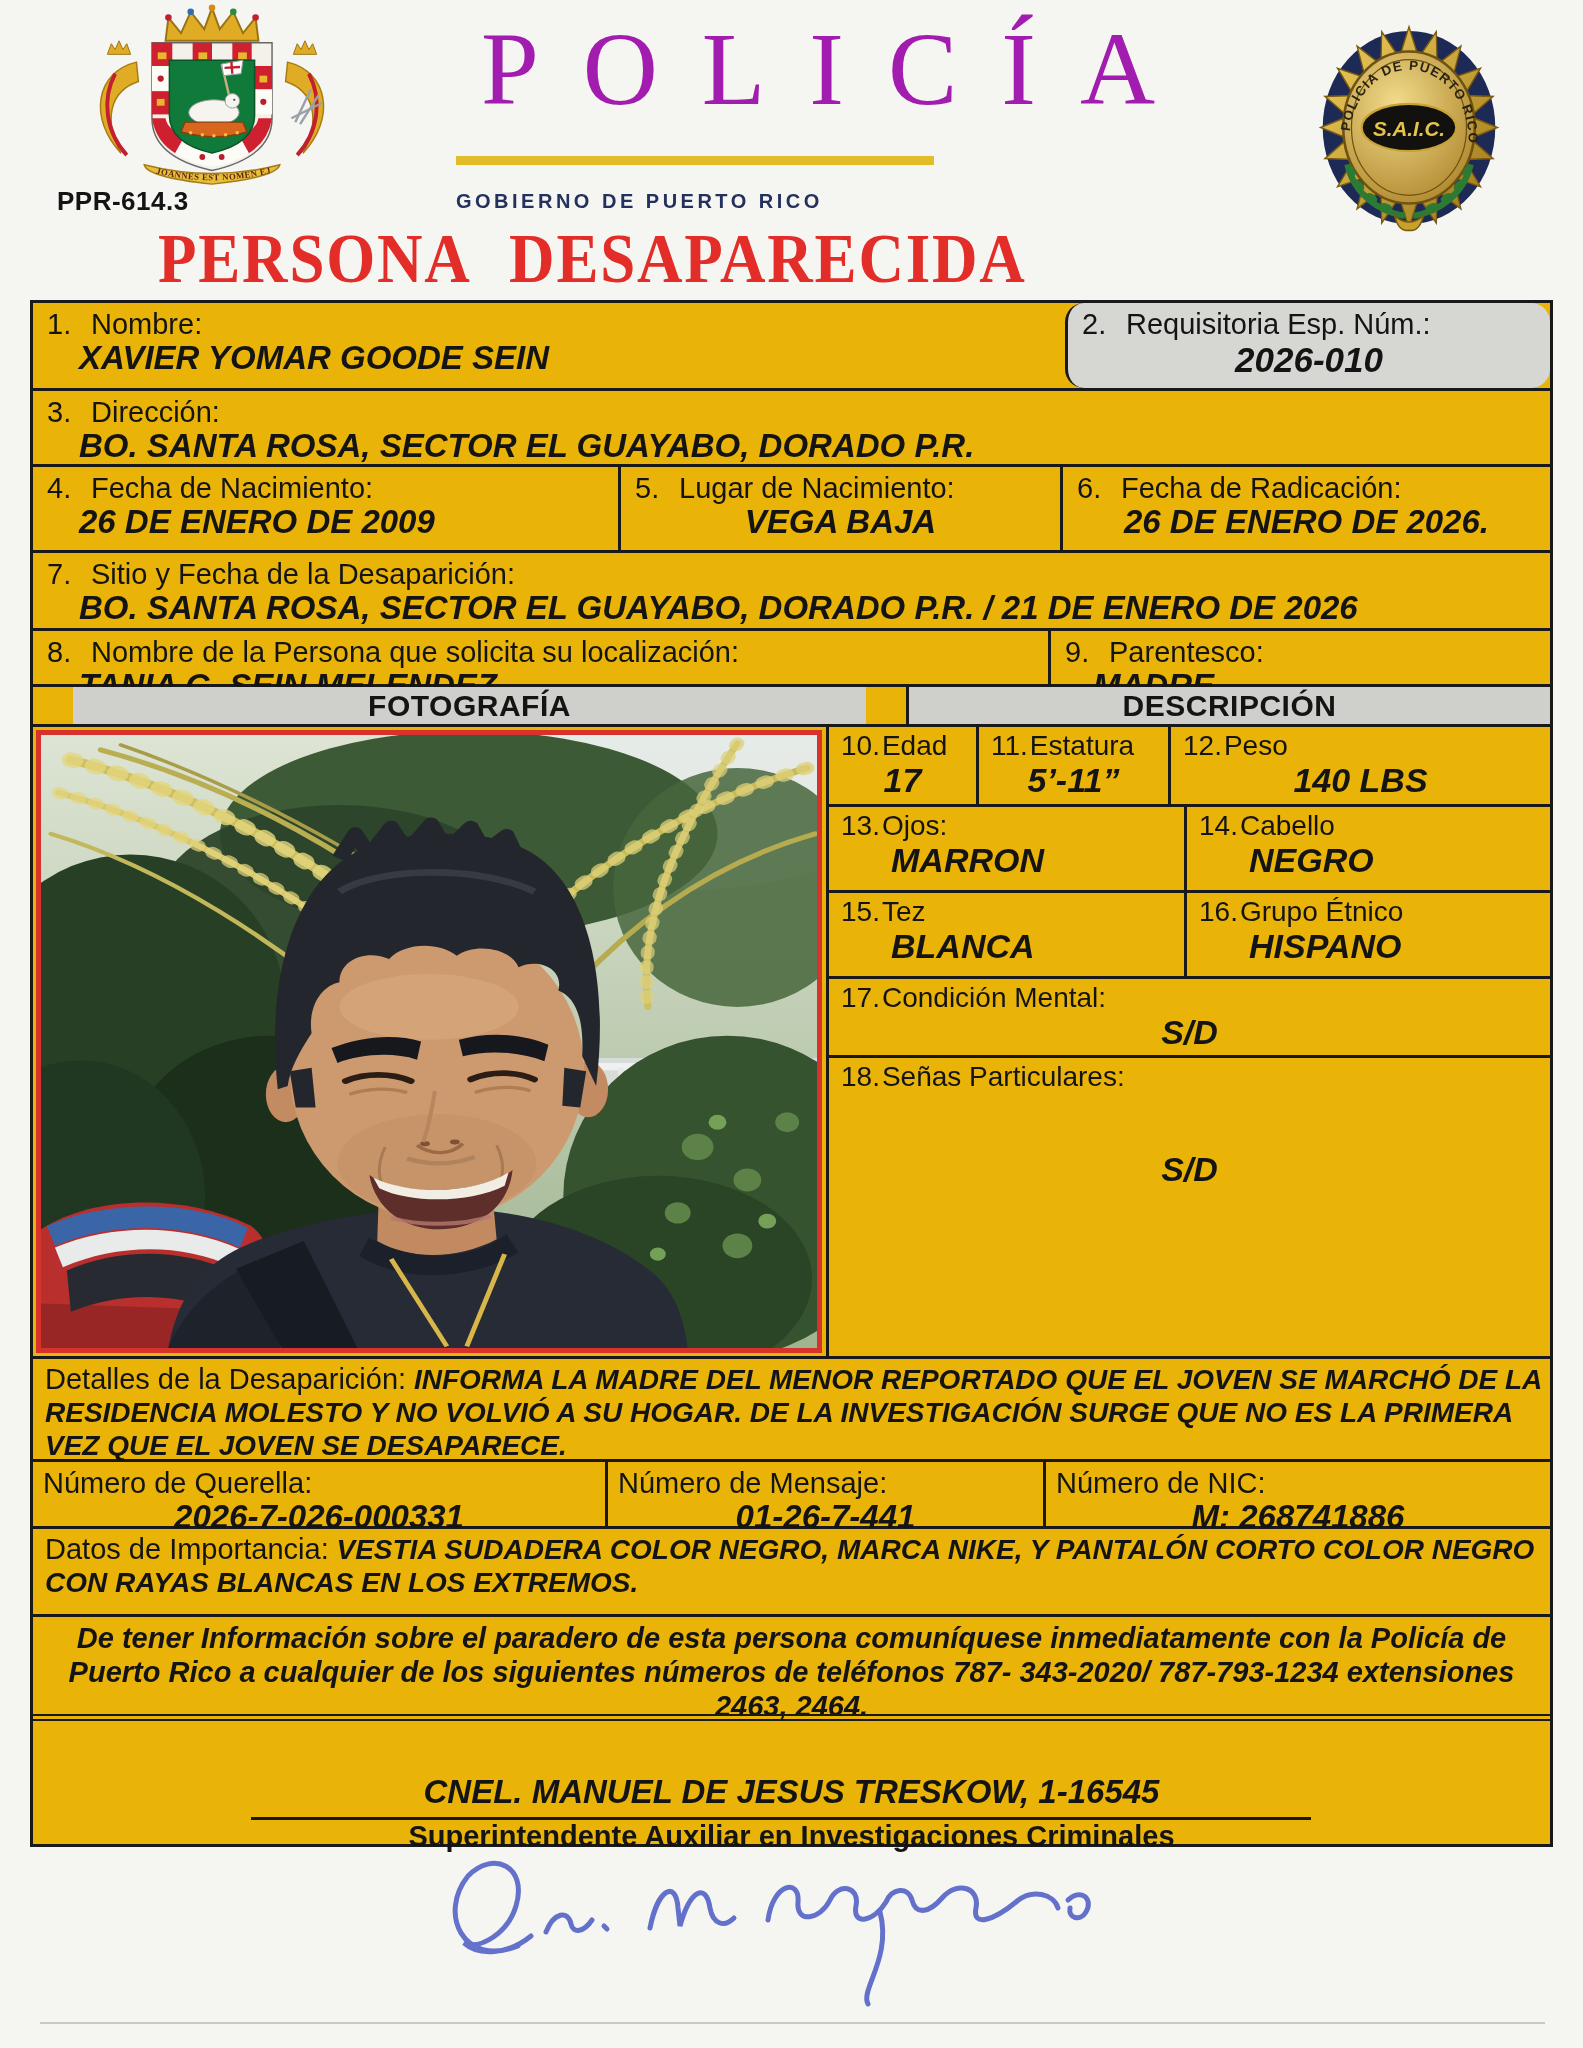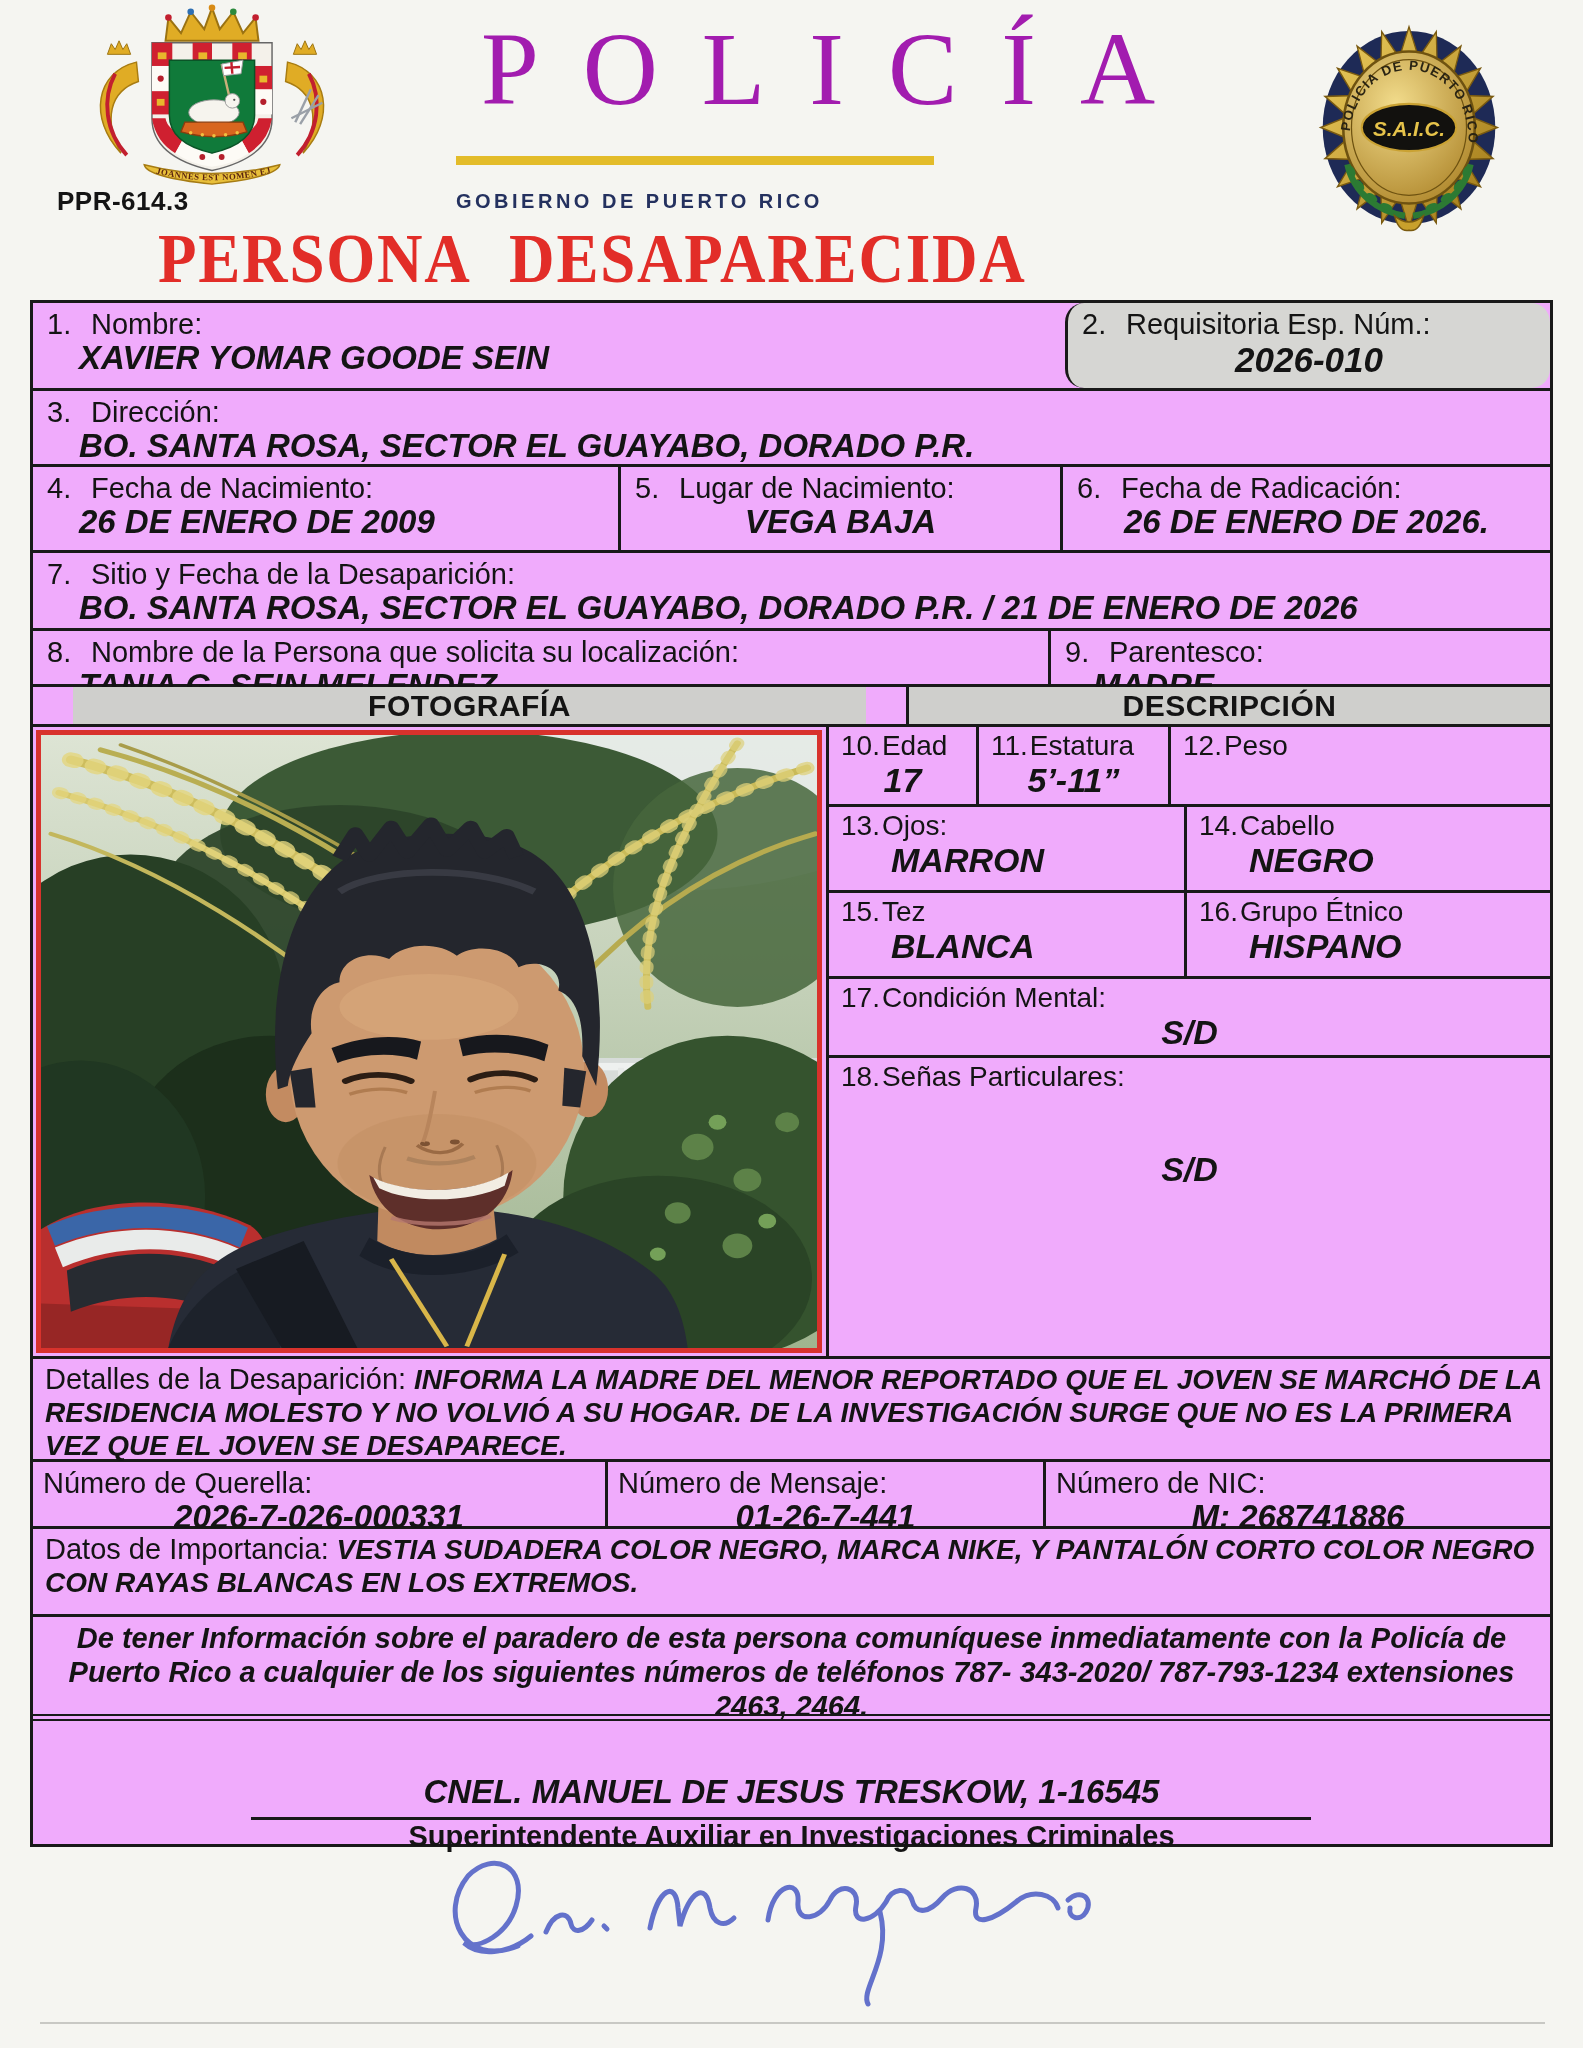--- a/index.html
+++ b/index.html
@@ -13,21 +13,21 @@
            letter-spacing:44px;color:#a21caf;white-space:nowrap;}
   .goldline{position:absolute;left:456px;top:156px;width:478px;height:9px;background:#e3bc2a;}
   .gob{position:absolute;left:456px;top:190px;font-size:20px;font-weight:bold;
        letter-spacing:3.5px;color:#24315f;}
   .badge{position:absolute;left:1296px;top:12px;width:226px;height:232px;}
   .title{position:absolute;left:158px;top:224px;font-family:"Liberation Serif",serif;
          font-weight:bold;font-size:70px;letter-spacing:2px;word-spacing:26px;color:#e22d28;
          transform:scaleX(.90);transform-origin:left top;white-space:nowrap;line-height:1;}
   
   .form{position:absolute;left:30px;top:300px;width:1523px;border:3px solid #191919;
-        background:#f0abfc;box-sizing:border-box;}
+        background:#eab308;box-sizing:border-box;}
   .row{display:flex;box-sizing:border-box;border-top:3px solid #191919;}
   .row:first-child{border-top:none;}
   .c{position:relative;box-sizing:border-box;}
   .c + .c{border-left:3px solid #191919;}
   .rA{height:85px}.rB{height:76px}.rC{height:86px}.rD{height:78px}.rE{height:56px}
   .rF{height:40px}.rG{height:632px}.rH{height:103px}.rI{height:67px}.rJ{height:88px}
   .rK{height:100px}.rL{height:130px}
   .lab{padding:5px 4px 0 14px;font-size:29px;line-height:1.12;}
   .lab .num{display:inline-block;min-width:44px;}
   .val{font-weight:bold;font-style:italic;font-size:33px;line-height:1.12;padding-left:46px;}
@@ -386,20 +386,21 @@
           <div class="c dEdad">
             <div class="dlab"><span class="num">10.</span><span>Edad</span></div>
             <div class="dval center">17</div>
           </div>
           <div class="c dEst">
             <div class="dlab"><span class="num">11.</span><span>Estatura</span></div>
             <div class="dval center">5’-11”</div>
           </div>
           <div class="c dPeso">
             <div class="dlab"><span class="num">12.</span><span>Peso</span></div>
+            <div class="dval center">140 LBS</div>
           </div>
         </div>
         <div class="drow ds2">
           <div class="c dHalf">
             <div class="dlab"><span class="num">13.</span><span>Ojos:</span></div>
             <div class="dval indent">MARRON</div>
           </div>
           <div class="c dHalf2">
             <div class="dlab"><span class="num">14.</span><span>Cabello</span></div>
             <div class="dval indent">NEGRO</div>

